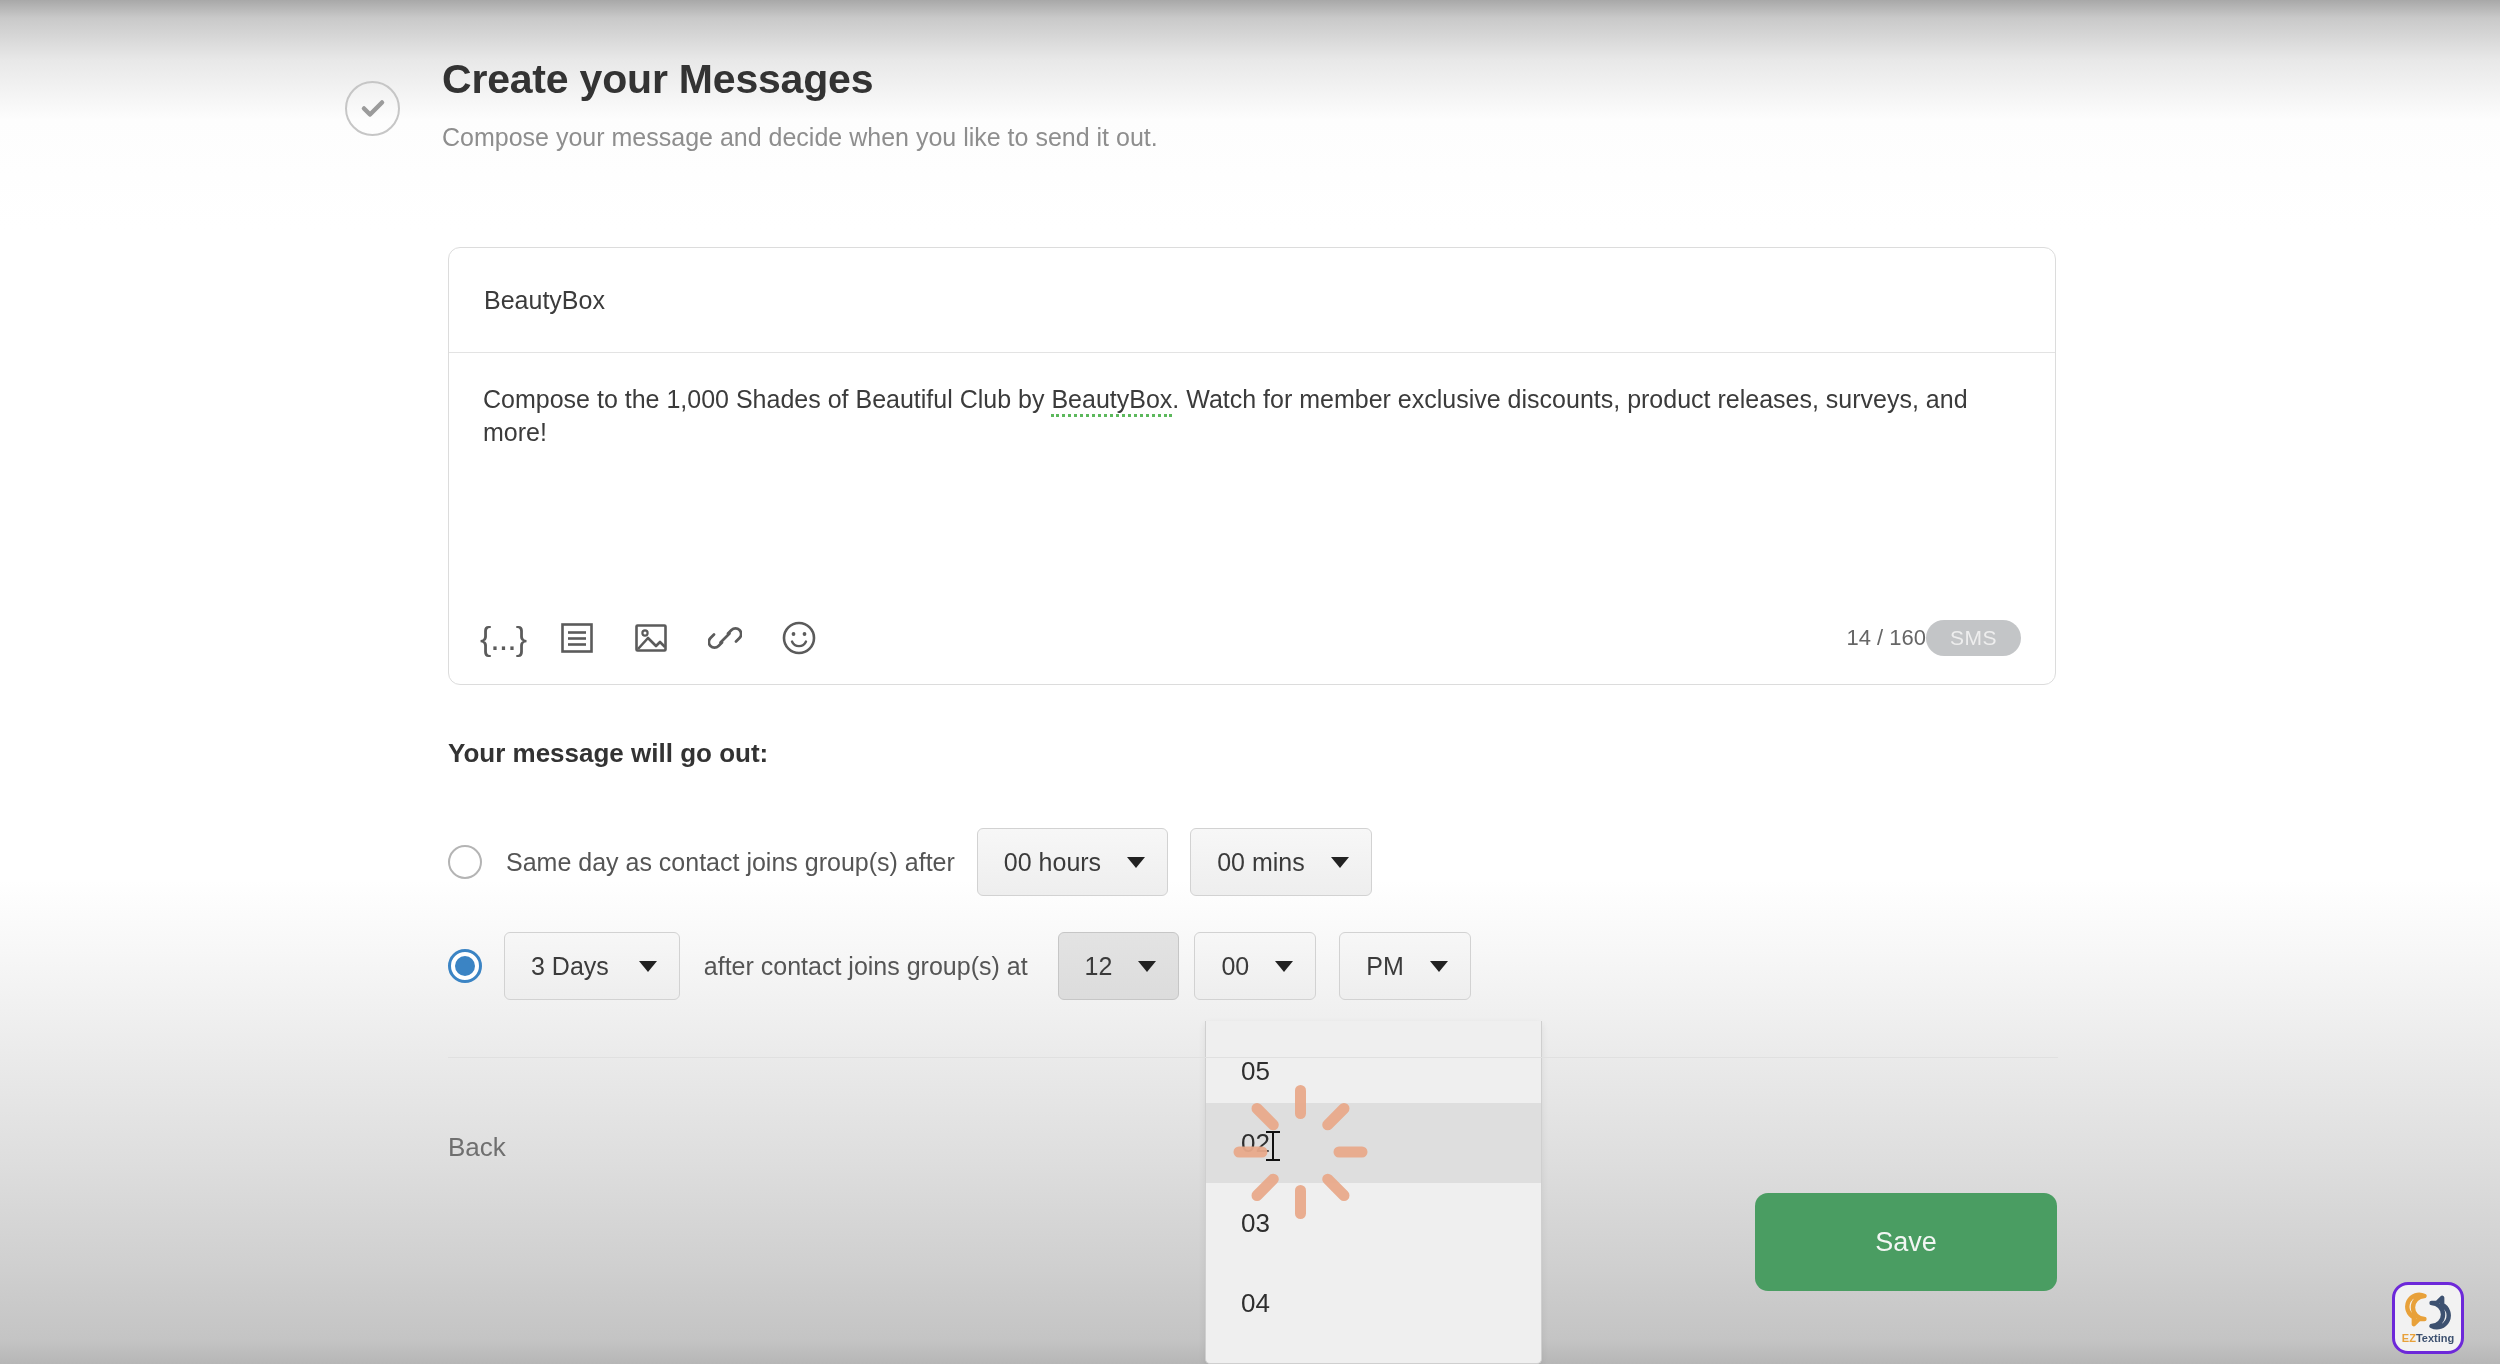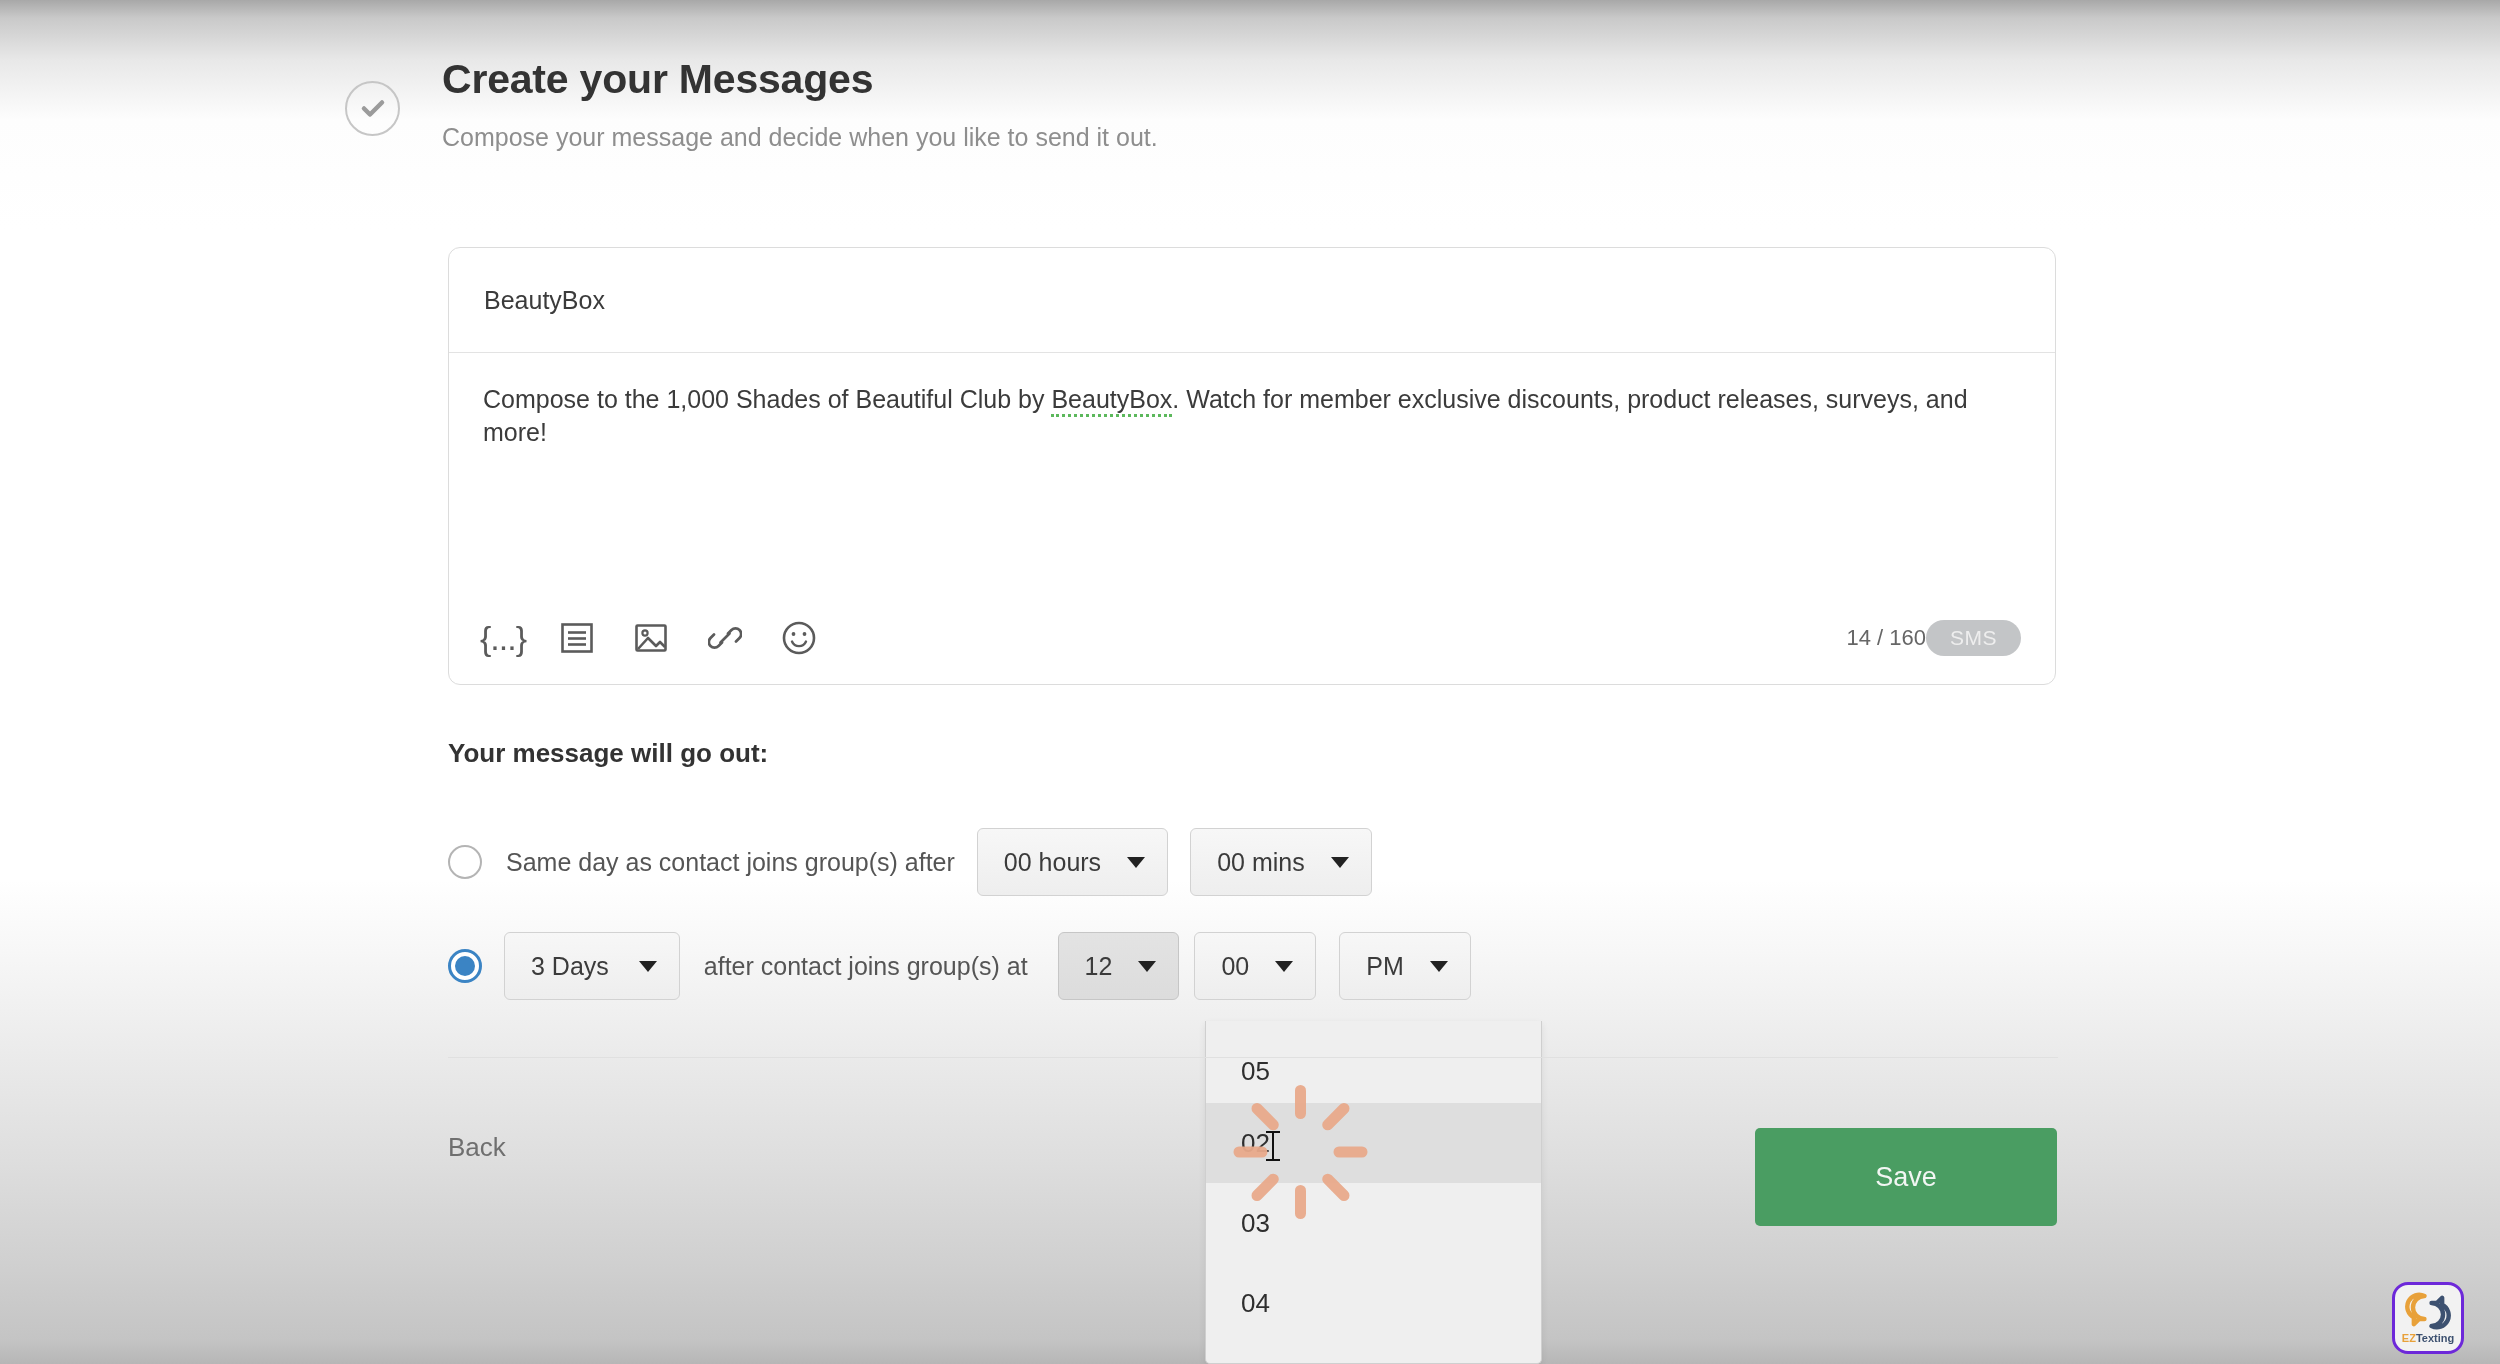--- a/index.html
+++ b/index.html
@@ -295,26 +295,26 @@
     position: absolute;
     left: 448px;
     top: 1132px;
     font-size: 26px;
     color: #6f6f6f;
     cursor: pointer;
   }
   .save-btn {
     position: absolute;
     left: 1755px;
-    top: 1128px;
+    top: 1193px;
     width: 302px;
     height: 98px;
     background: #4a9d62;
     border: none;
-    border-radius: 5px;
+    border-radius: 13px;
     color: #f2f6f3;
     font-size: 27px;
     font-family: "Liberation Sans", sans-serif;
     cursor: pointer;
   }
 
   
   .logo-widget {
     position: absolute;
     left: 2392px;

